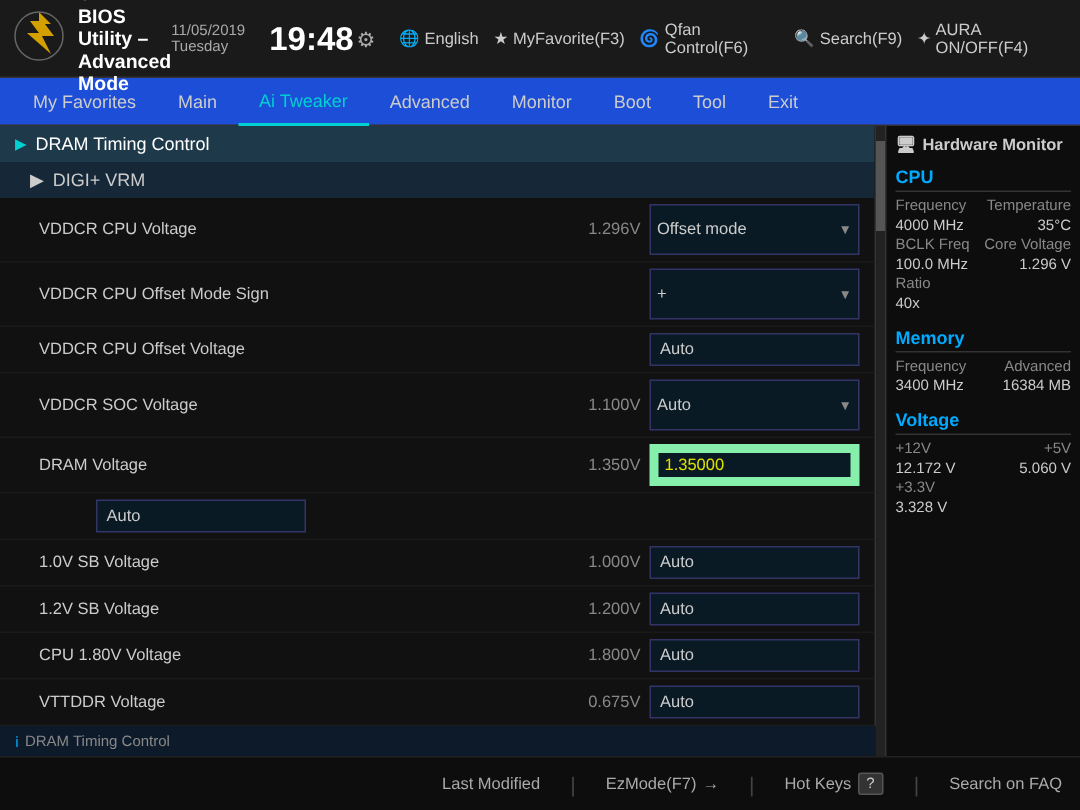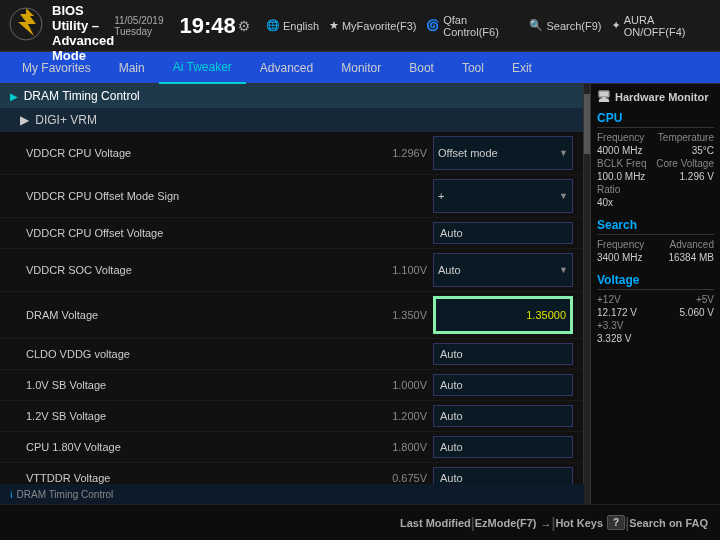--- a/index.html
+++ b/index.html
@@ -148,27 +148,26 @@
       padding: 16px 4px;
       width: 140px;
       height: 22px;
       display: flex;
       align-items: center;
       justify-content: space-between;
       cursor: pointer;
     }
     .row-input {
       background: #0a1a24;
-      border: 3px solid #86efac;
+      border: 6px solid #86efac;
       color: #e0e000;
       font-size: 11px;
       padding: 2px 4px;
       width: 140px;
-      height: 38px;
-      justify-content: flex-end;
+      height: 28px;
     }
     .row-text {
       background: #0a1a24;
       border: 1px solid #336;
       color: #ccc;
       font-size: 11px;
       padding: 2px 6px;
       width: 140px;
       height: 22px;
       display: flex;
@@ -227,21 +226,21 @@
 
     
     .status-bar {
       background: #0d0d0d;
       height: 36px;
       display: flex;
       align-items: center;
       justify-content: flex-end;
       padding: 0 12px;
       border-top: 1px solid #222;
-      font-weight: bold;
+      gap: 20px;
     }
     .status-item {
       color: #aaa;
       font-size: 11px;
       display: flex;
       align-items: center;
       gap: 4px;
     }
     .status-sep {
       color: #444;
@@ -377,21 +376,20 @@
 
       <div class="row-item">
         <span class="row-label">DRAM Voltage</span>
         <span class="row-value">1.350V</span>
         <div class="row-input" style="display:flex;align-items:center;color:#e0e000;">
           <span>1.35000</span>
         </div>
       </div>
 
       <div class="row-item">
-        <span class="row-label">CLDO VDDG voltage</span>
         <span class="row-value"></span>
         <div class="row-text">
           <span>Auto</span>
         </div>
       </div>
 
       <div class="row-item">
         <span class="row-label">1.0V SB Voltage</span>
         <span class="row-value">1.000V</span>
         <div class="row-text">
@@ -460,21 +458,21 @@
       </div>
       <div class="hw-row">
         <span class="hw-label">Ratio</span>
       </div>
       <div class="hw-row">
         <span class="hw-val">40x</span>
       </div>
     </div>
 
     <div class="hw-section">
-      <div class="hw-section-title">Search</div>
+      <div class="hw-section-title">Memory</div>
       <div class="hw-row">
         <span class="hw-label">Frequency</span>
         <span class="hw-label">Advanced</span>
       </div>
       <div class="hw-row">
         <span class="hw-val">3400 MHz</span>
         <span class="hw-val">16384 MB</span>
       </div>
     </div>
 

